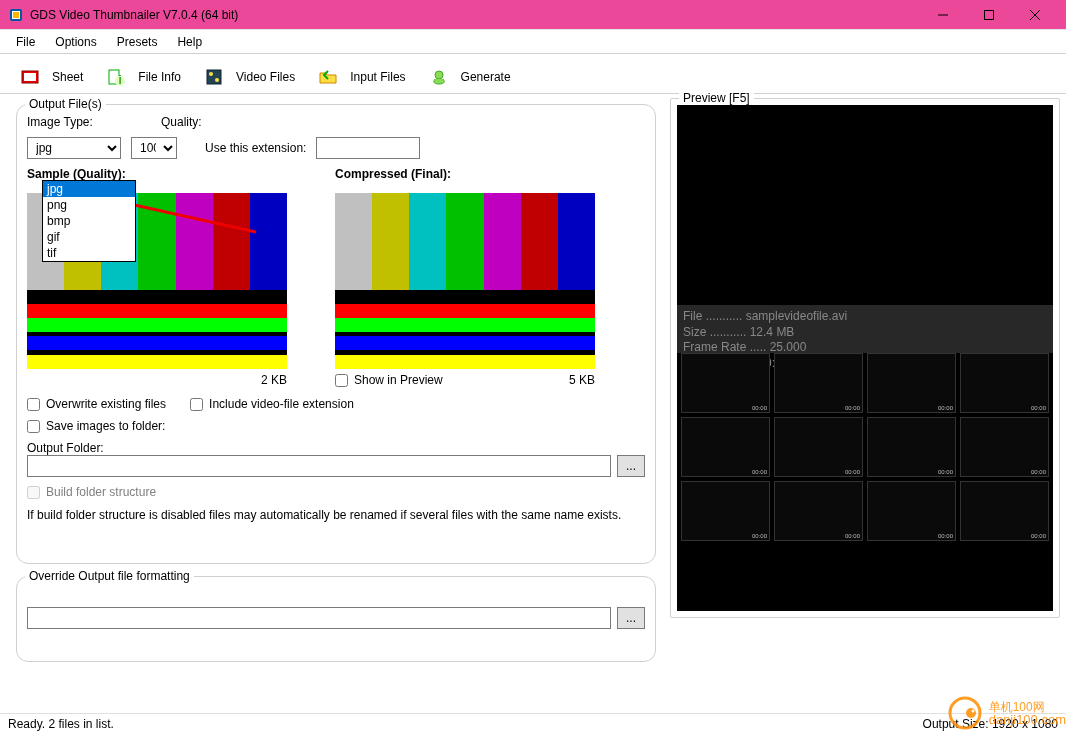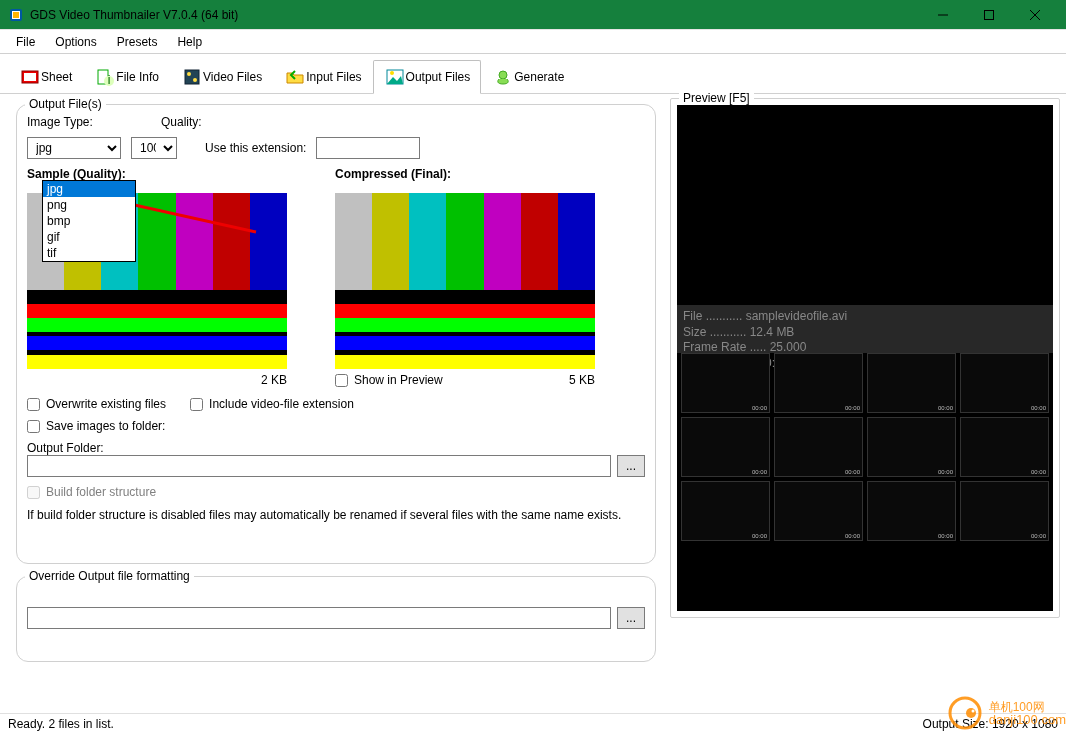--- a/index.html
+++ b/index.html
@@ -1,28 +1,28 @@
 <!DOCTYPE html>
 <html><head>
 <meta charset="utf-8">
 <style>
   * { box-sizing: border-box; font-family: "Segoe UI", "Microsoft YaHei", sans-serif; font-size: 12px; }
   body { margin: 0; background: #fff; width: 1066px; height: 733px; overflow: hidden; position: relative; }
   
-  .titlebar { height: 30px; background: #15803d; border-bottom: 1px solid #e5e5e5; display: flex; align-items: center; padding: 0 8px; color: #000; }
+  .titlebar { height: 30px; background: #ec4899; border-bottom: 1px solid #e5e5e5; display: flex; align-items: center; padding: 0 8px; color: #000; }
   .titlebar .icon { width: 16px; height: 16px; margin-right: 6px; }
   .titlebar .title { flex: 1; font-size: 12px; }
   .winbtns { display: flex; }
   .winbtn { width: 46px; height: 30px; display: flex; align-items: center; justify-content: center; color: #000; }
   
   .menubar { height: 24px; display: flex; align-items: center; padding: 0 6px; border-bottom: 1px solid #d0d0d0; }
   .menubar .menuitem { padding: 2px 10px; }
   
   .toolbar { display: flex; align-items: center; padding: 2px 8px 0 8px; border-bottom: 1px solid #d0d0d0; background:#fff; height: 40px; }
-  .tab { display: flex; align-items: center; gap: 0; padding: 4px 10px; border: 1px solid transparent; border-radius: 2px 2px 0 0; height: 34px; margin-top:4px; }
+  .tab { display: flex; align-items: center; gap: 11px; padding: 4px 10px; border: 1px solid transparent; border-radius: 2px 2px 0 0; height: 34px; margin-top:4px; }
   .tab.active { border: 1px solid #c0c0c0; border-bottom: 1px solid #fff; background:#fff; }
   .tab-icon { width: 22px; height: 22px; display:flex; align-items:center; justify-content:center; }
   
   .main { display: flex; height: calc(733px - 30px - 24px - 40px - 20px); }
   .left { flex: 1; padding: 10px 10px 0 16px; position: relative; }
   .right { width: 400px; padding: 4px 6px 0 4px; }
   
   .groupbox { border: 1px solid #d0d0d0; border-radius: 12px; position: relative; padding: 10px; margin-bottom: 12px; }
   .groupbox > .legend { position: absolute; top: -8px; left: 8px; background: #fff; padding: 0 4px; font-size: 12px; }
   .row { display: flex; align-items: center; gap: 10px; margin-bottom: 8px; }
@@ -138,30 +138,20 @@
   </div>
   <div class="tab">
     <span class="tab-icon">
         <svg width="20" height="20">
           <path d="M2 6h5l2 2h9v8H2z" fill="#fd4" stroke="#c80"></path>
           <path d="M10 4l-4 4l4 4" fill="none" stroke="#0a0" stroke-width="2"></path>
         </svg>
       </span>
     <span>Input Files</span>
   </div>
-  <div class="tab active">
-    <span class="tab-icon">
-        <svg width="20" height="20">
-          <rect x="2" y="3" width="16" height="14" fill="#fff" stroke="#089"></rect>
-          <circle cx="7" cy="6" r="2" fill="#fd0"></circle>
-          <polygon points="2,17 8,10 12,14 16,9 18,17" fill="#0a8"></polygon>
-        </svg>
-      </span>
-    <span>Output Files</span>
-  </div>
   <div class="tab">
     <span class="tab-icon">
         <svg width="20" height="20">
           <circle cx="10" cy="8" r="4" fill="#8d5" stroke="#4a2"></circle>
           <path d="M6 12c-2 2-2 5 4 5s6-3 4-5" fill="#8d5" stroke="#4a2"></path>
         </svg>
       </span>
     <span>Generate</span>
   </div>
 </div>

